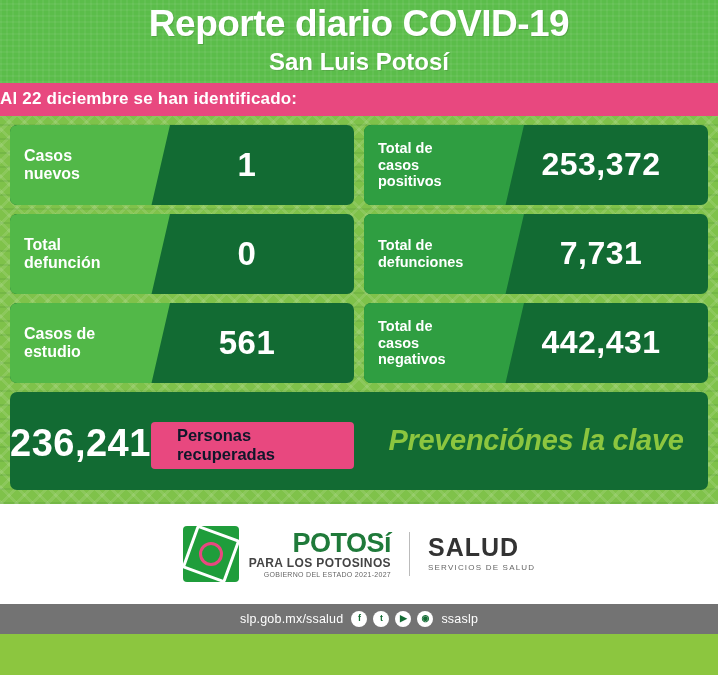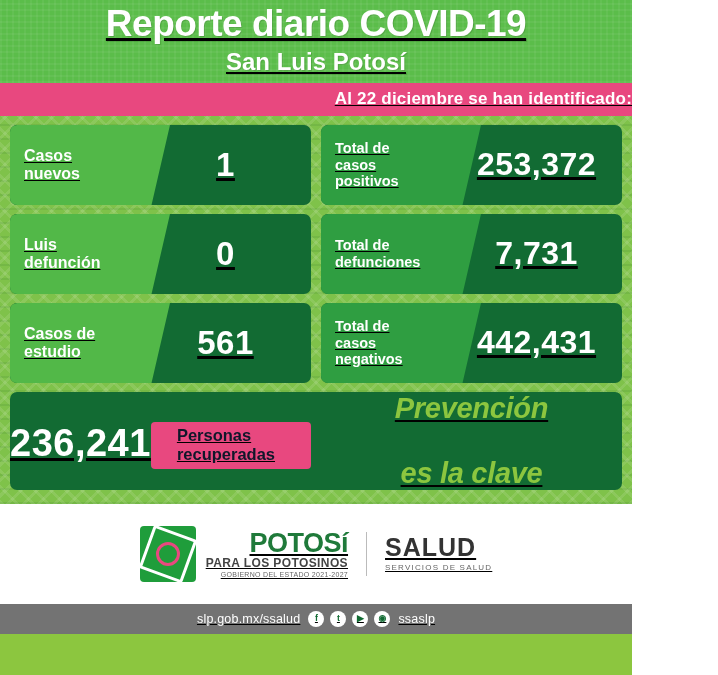--- a/index.html
+++ b/index.html
@@ -4,23 +4,22 @@
 <style>
   * { box-sizing: border-box; margin: 0; padding: 0; }
   html, body {
     width: 718px; height: 675px;
     font-family: "Liberation Sans", sans-serif;
     background: #ffffff;
     overflow: hidden;
   }
   .poster {
     position: relative;
-    width: 632px; height: 675px;
+    width: 718px; height: 675px;
     background: #8cc63f;
-    text-decoration: underline;
   }
 
   
   .header {
     background: #5bbd4a;
     background-image:
       repeating-linear-gradient(0deg, rgba(255,255,255,0.05) 0 2px, rgba(0,0,0,0) 2px 6px),
       repeating-linear-gradient(90deg, rgba(255,255,255,0.05) 0 2px, rgba(0,0,0,0) 2px 6px);
     padding: 4px 0 6px 0;
     text-align: center;
@@ -38,21 +37,21 @@
     font-weight: bold;
     color: #ffffff;
     line-height: 1.25;
     padding-top: 2px;
     text-shadow: 1px 1px 0 rgba(0,0,0,0.12);
   }
 
   
   .pink-banner {
     background: #e8487f;
-    text-align: right;
+    text-align: left;
     padding: 6px 0 7px 0;
   }
   .pink-banner-text {
     font-size: 17px;
     font-weight: bold;
     color: #ffffff;
     letter-spacing: 0.2px;
   }
 
   
@@ -152,23 +151,22 @@
     background: #e8487f;
     color: #0f172a;
     font-size: 16.5px;
     font-weight: bold;
     padding: 4px 26px 5px 26px;
     border-radius: 4px;
   }
   .prevention {
     flex: 1 1 0;
     display: flex;
-    flex-direction: column;
-    align-items: center;
-    justify-content: space-between;
+    align-items: center;
+    justify-content: center;
     color: #8cc63f;
     font-size: 29px;
     font-weight: bold;
     font-style: italic;
     line-height: 1.12;
     letter-spacing: -0.3px;
   }
 
   
   .footer {
@@ -306,21 +304,21 @@
           <span>positivos</span>
         </div>
         <div class="value big">253,372</div>
       </div>
     </div>
 
     <div class="row">
       <div class="card">
         <div class="tag-bg"></div>
         <div class="tag">
-          <span>Luis</span>
+          <span>Total</span>
           <span>defunción</span>
         </div>
         <div class="value">0</div>
       </div>
       <div class="card dark-tag">
         <div class="tag-bg"></div>
         <div class="tag small">
           <span>Total de</span>
           <span>defunciones</span>
         </div>

